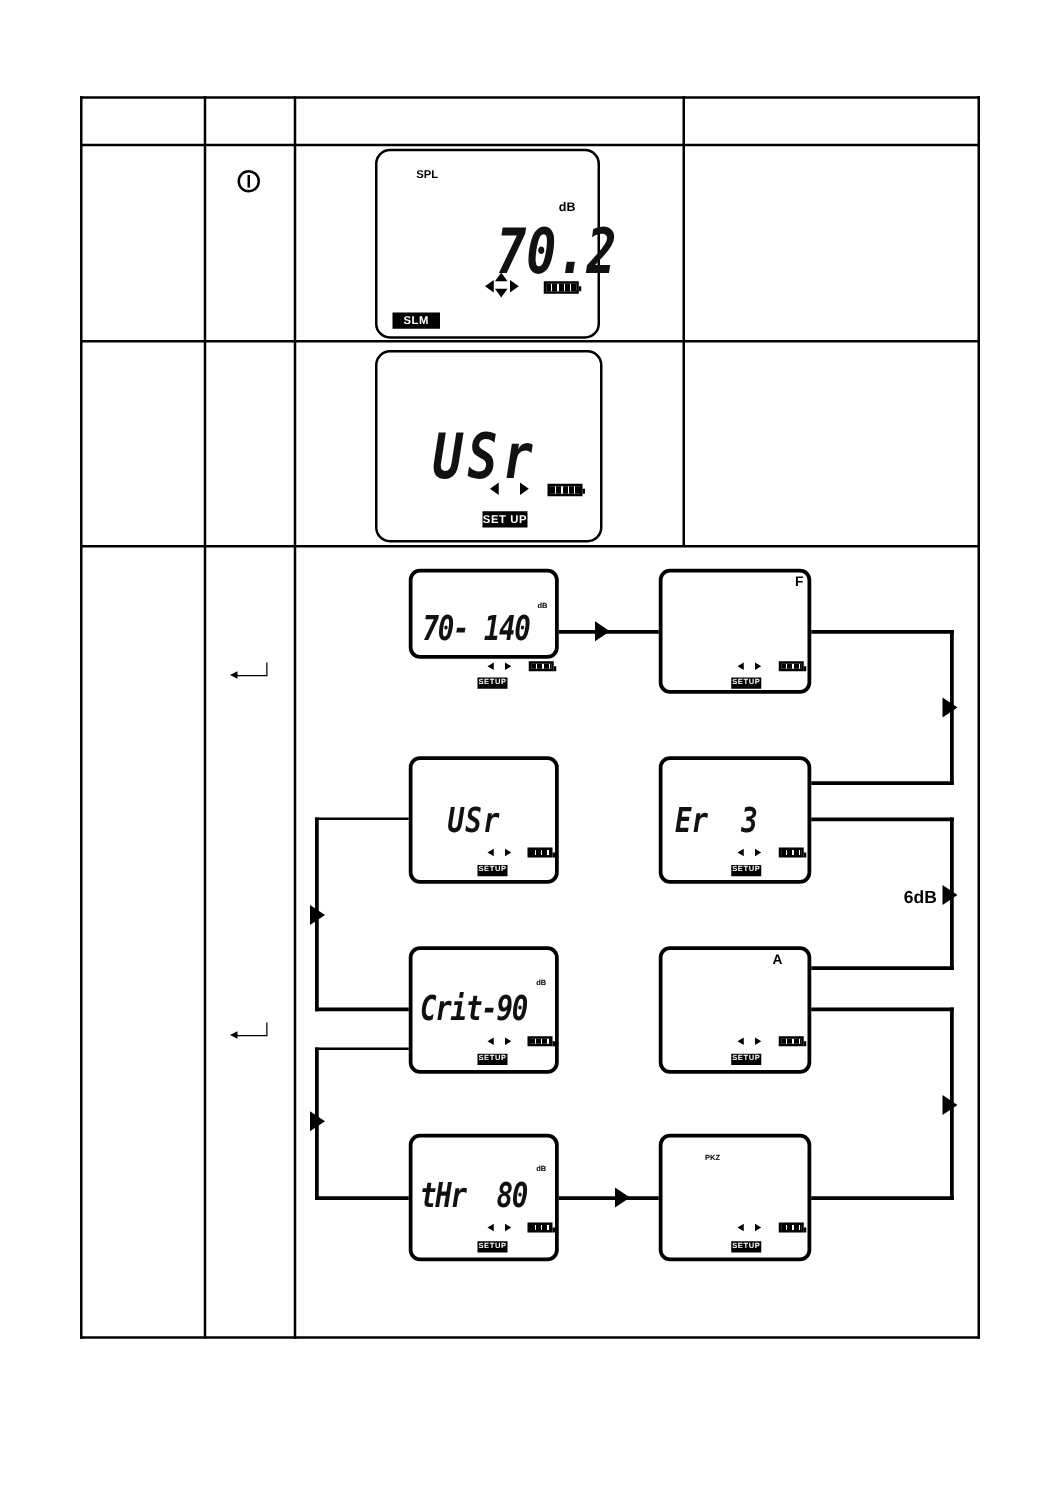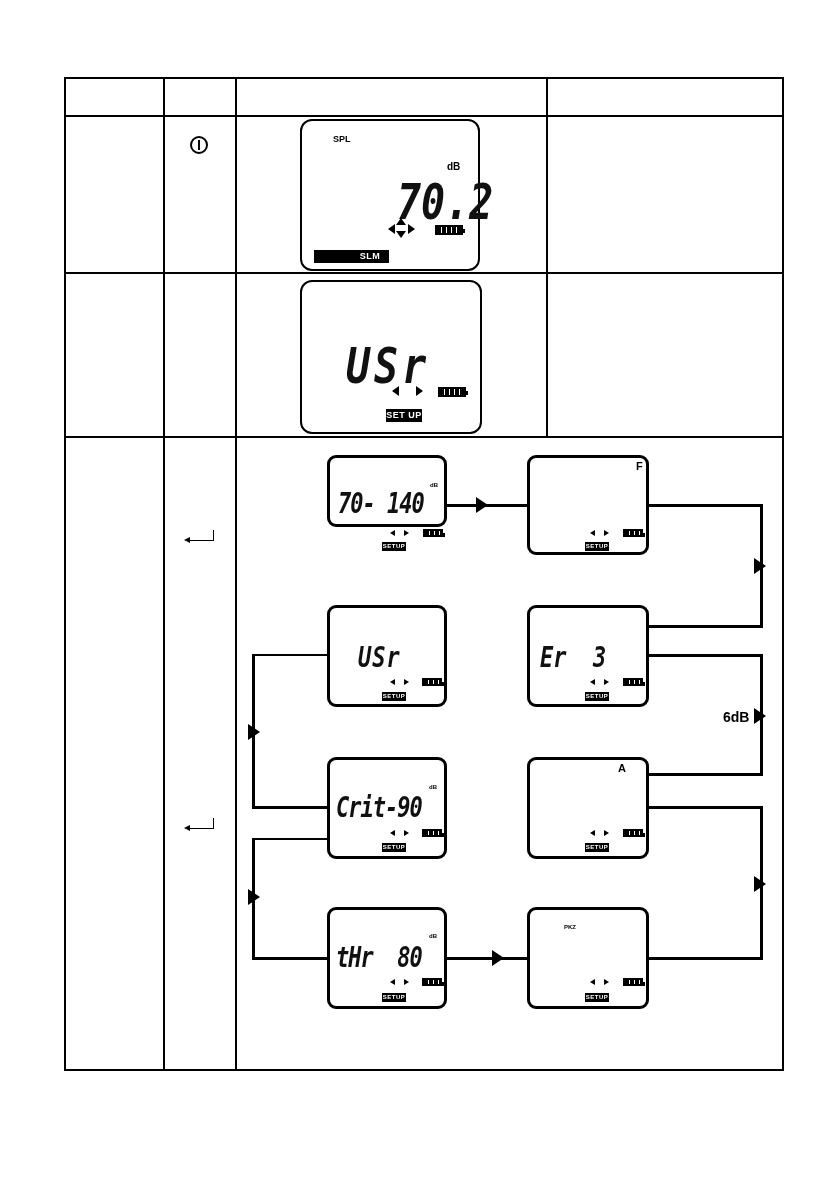--- a/index.html
+++ b/index.html
@@ -61,21 +61,21 @@
   <div class="tiny" style="left:31px; top:13px; font-size:9px;text-align:center;">SPL</div>
   <div class="tiny" style="left:145px; top:40px; font-size:10px;">dB</div>
   <div class="seg" style="left:95px; top:52px; font-size:40px; letter-spacing:0px;">70.2</div>
   <div>
     <div class="tri tri-l" style="left:86px; top:103px;"></div>
     <div class="tri tri-u" style="left:94px; top:97px;"></div>
     <div class="tri tri-d" style="left:94px; top:110px;"></div>
     <div class="tri tri-r" style="left:106px; top:103px;"></div>
   </div>
   <div class="batt" style="left:133px; top:104px; width:28px; height:10px;"></div>
-  <div class="badge" style="left:12px; top:129px; width:38px; height:13px; font-size:9px; line-height:13px;padding-left:37px;">SLM</div>
+  <div class="badge" style="left:12px; top:129px; width:38px; height:13px; font-size:9px; line-height:13px;">SLM</div>
 </div>
 
 <div class="abs" style="left:550px; top:120px; width:228px;"></div>
 
 <div class="lcd" style="left:300px; top:280px; width:182px; height:154px;">
   <div class="seg" style="left:44px; top:55px; font-size:40px; letter-spacing:4px;">USr</div>
   <div>
     <div class="tri tri-l" style="left:90px; top:104px;"></div>
     <div class="tri tri-r" style="left:114px; top:104px;"></div>
   </div>

